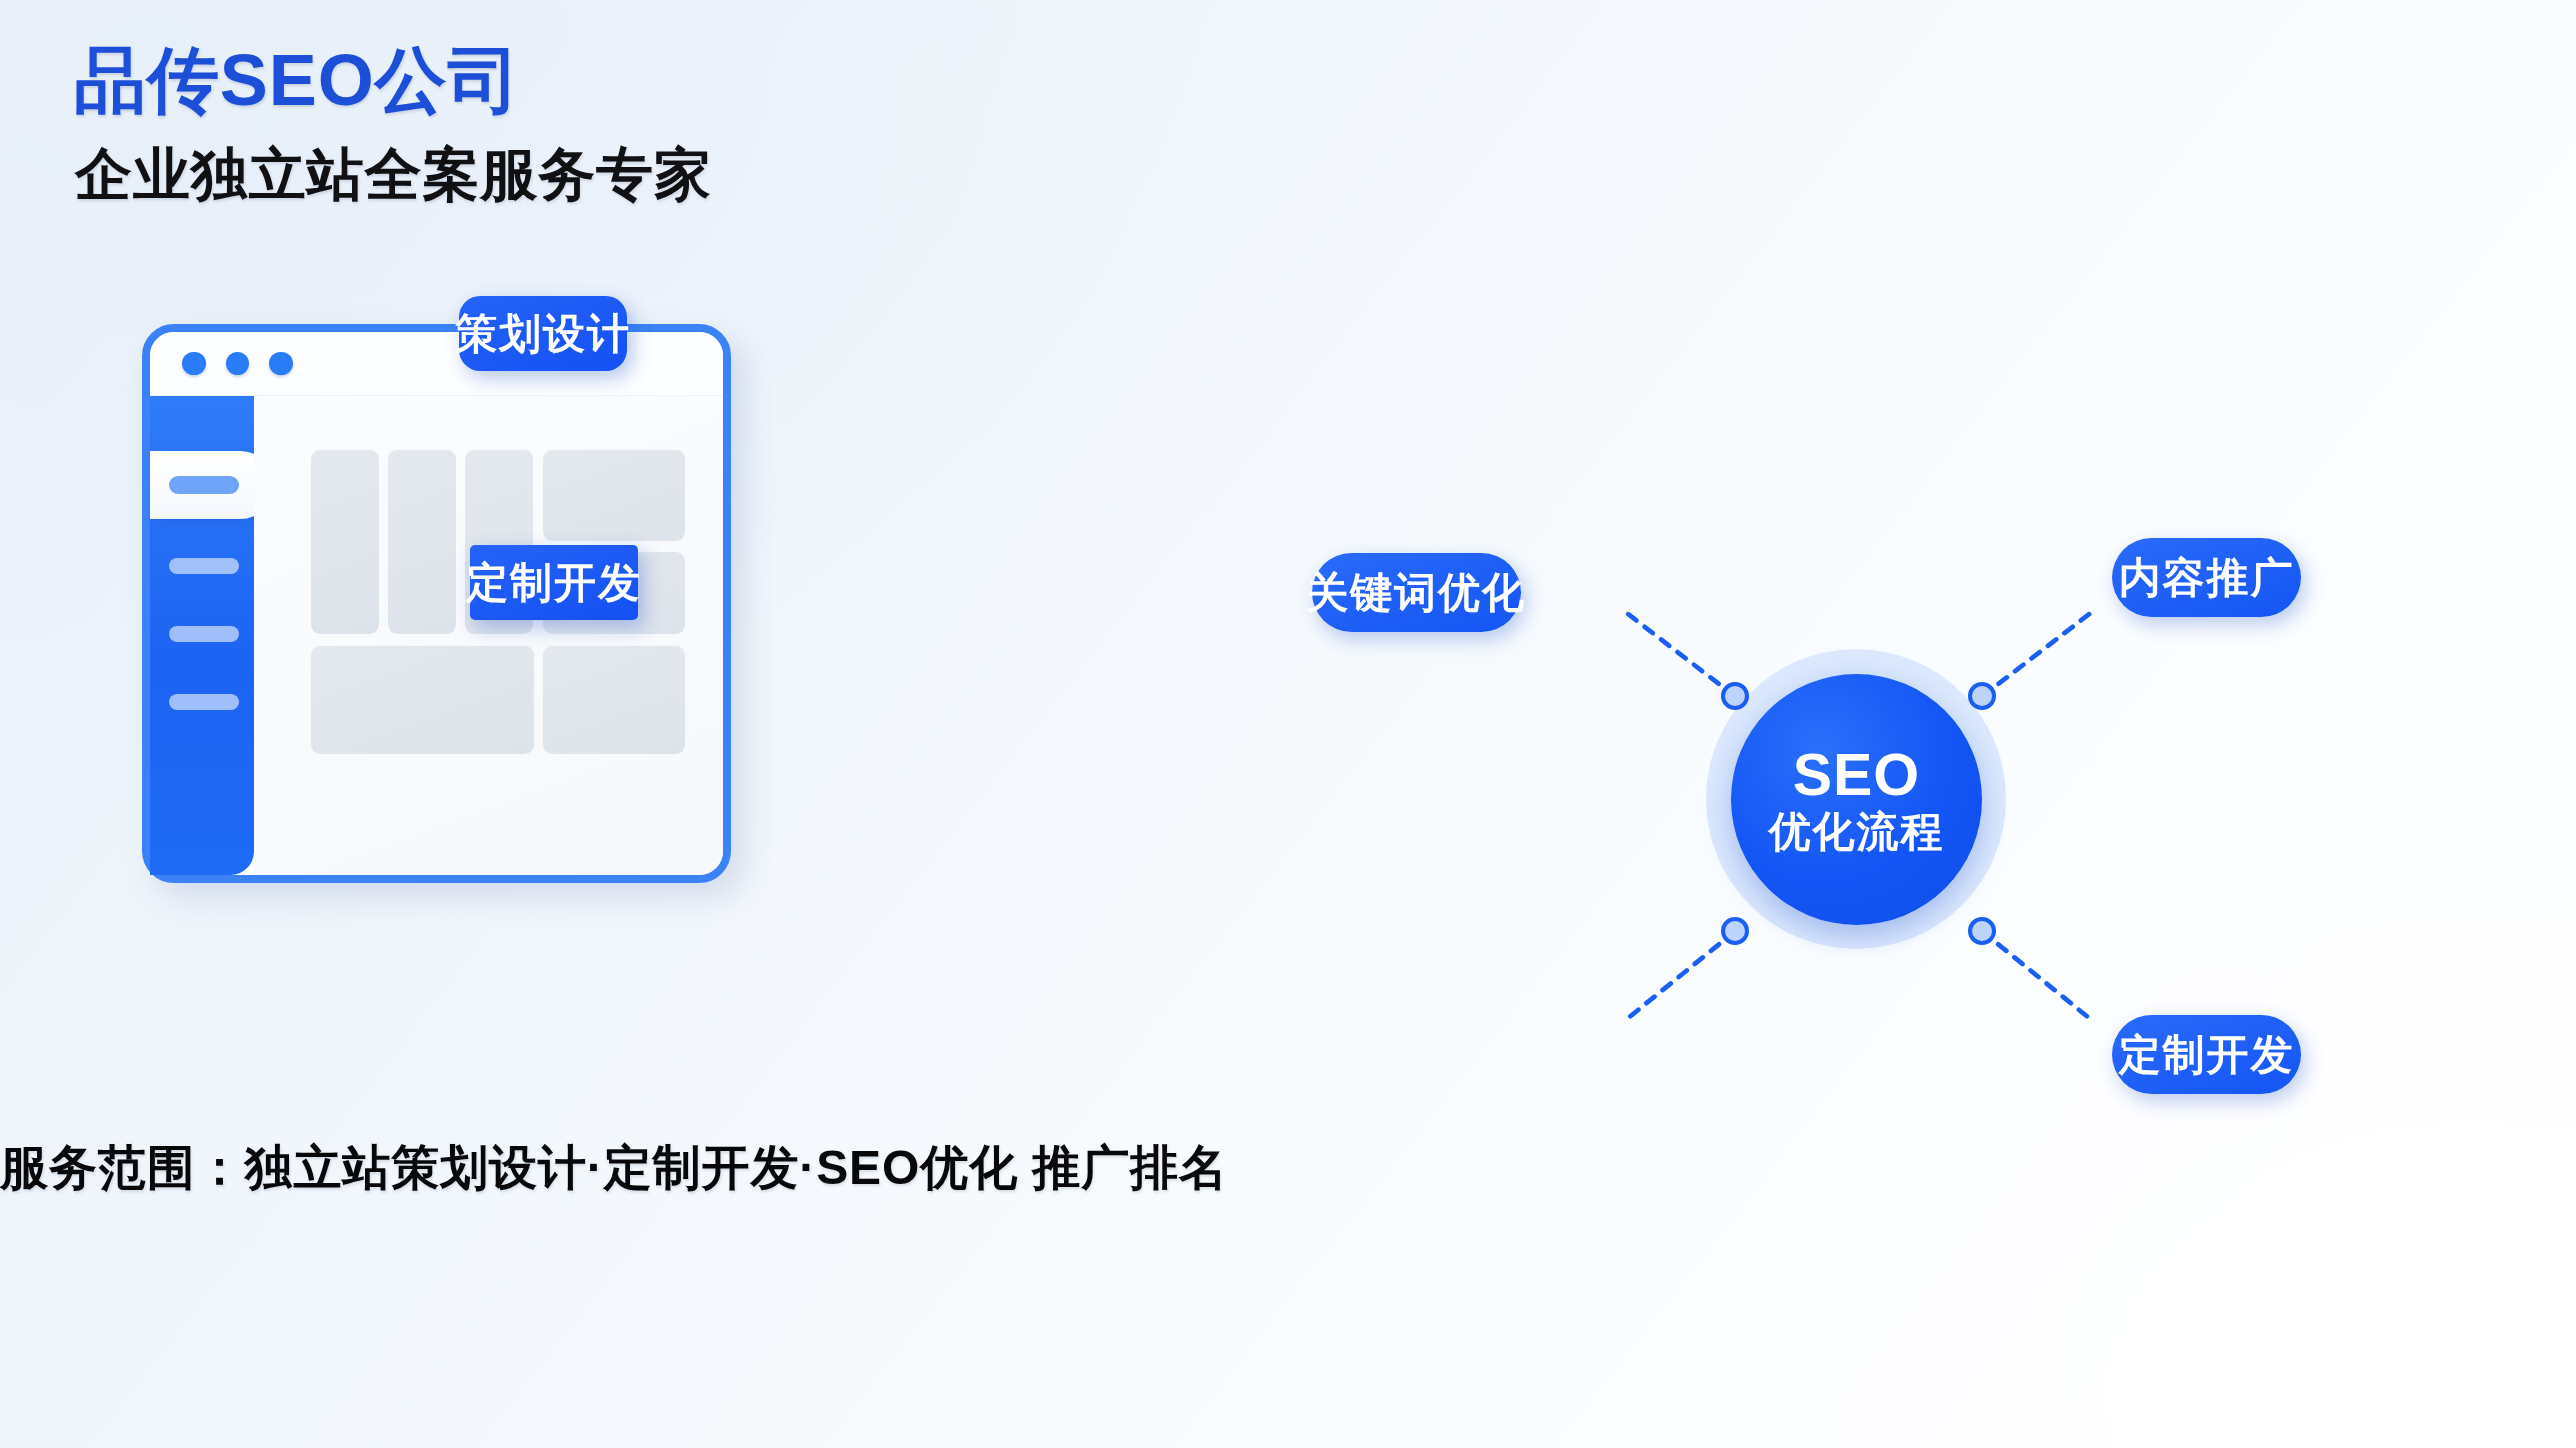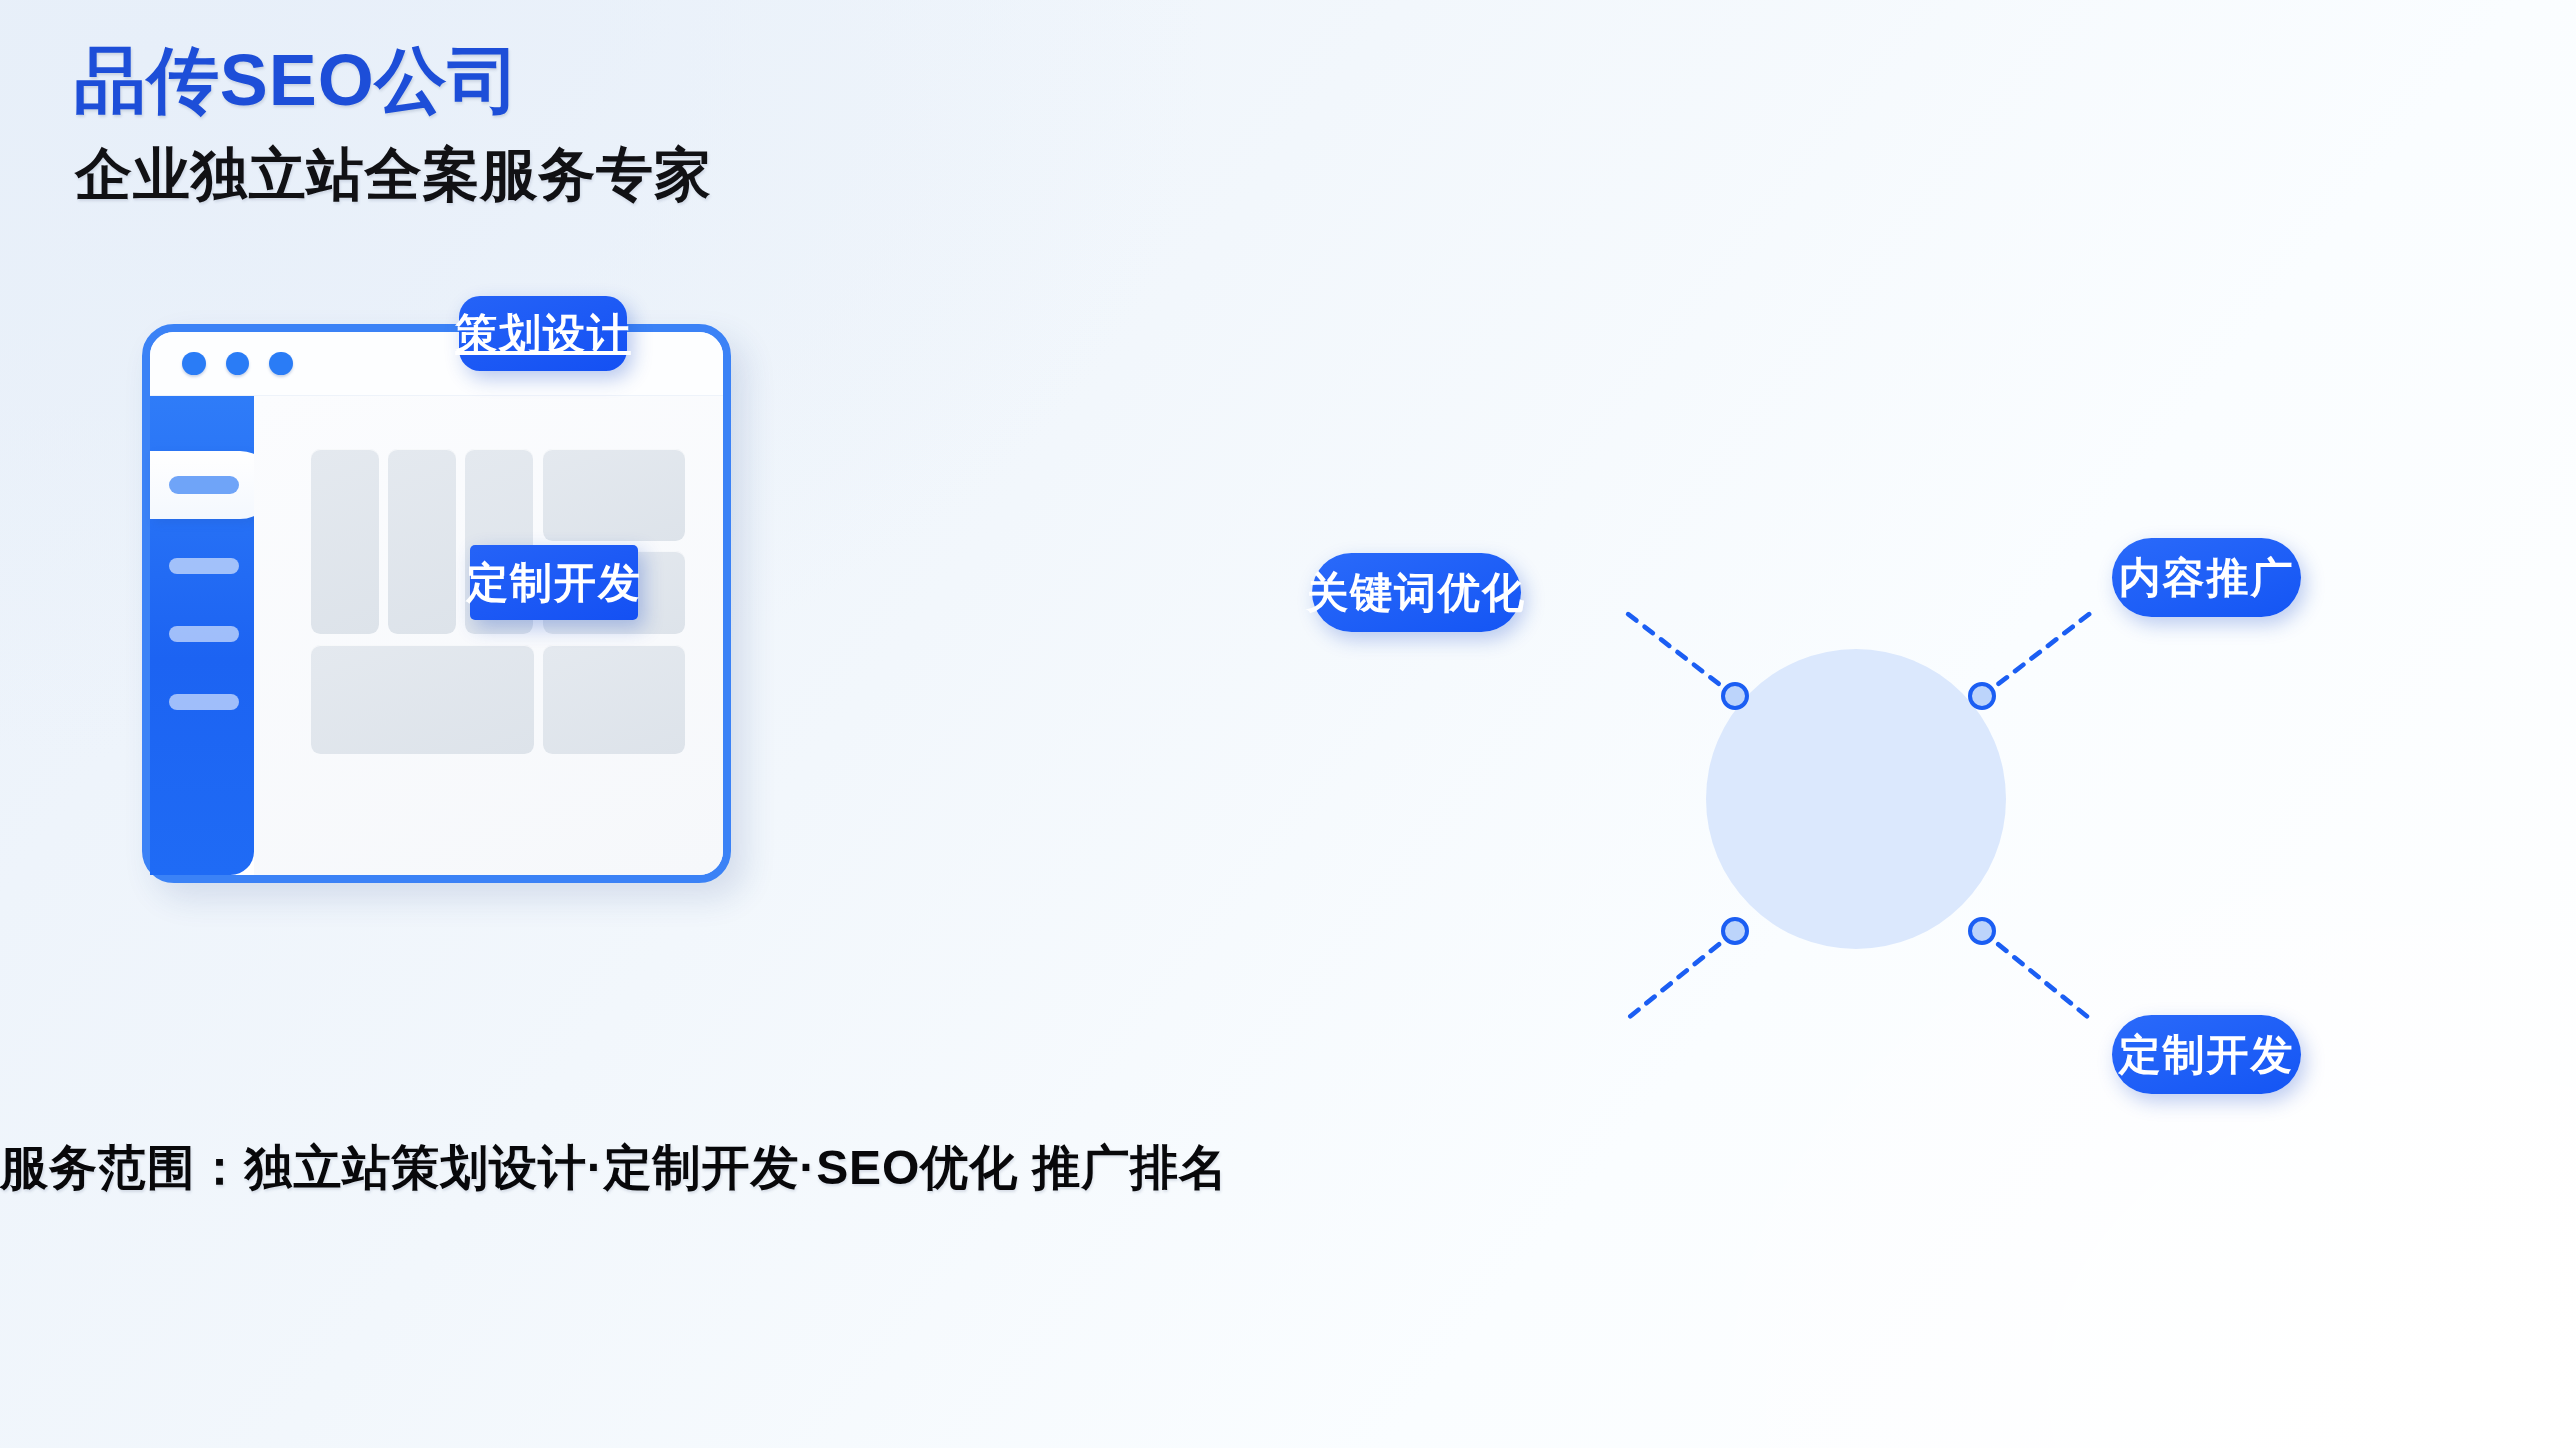--- a/index.html
+++ b/index.html
@@ -93,21 +93,21 @@
   
   .mock-badge {
     position:absolute;
     background:linear-gradient(160deg,#2563f7 0%,#1450f3 100%);
     color:#fff; font-size:42px; font-weight:bold; letter-spacing:1.9px;
     display:flex; align-items:center; justify-content:center;
     box-shadow:5.7px 7.5px 19px rgba(26,76,200,.30);
     white-space:nowrap;
   }
   #badge-planning {
-    left:206px; top:-281px; width:168px; height:75px; border-radius:21px;text-decoration:underline;
+    left:206px; top:-281px; width:168px; height:75px; border-radius:21px;
   }
   #badge-development {
     left:217px; top:-32px; width:168px; height:75px; border-radius:5px;
   }
 
   
   #seo-diagram {
     position:absolute; left:1321px; top:517px; width:1179px; height:604px;
   }
   #seo-halo {
@@ -199,20 +199,24 @@
 
   <svg class="seo-connector" width="1179" height="604" viewBox="0 0 1250 640" style="left:0; top:0;">
     <line x1="439" y1="190" x2="322" y2="100" stroke="#1b5ef3" stroke-width="5" stroke-dasharray="11 11" stroke-linecap="round"></line>
     <line x1="701" y1="190" x2="818" y2="100" stroke="#1b5ef3" stroke-width="5" stroke-dasharray="11 11" stroke-linecap="round"></line>
     <line x1="439" y1="439" x2="322" y2="534" stroke="#1b5ef3" stroke-width="5" stroke-dasharray="11 11" stroke-linecap="round"></line>
     <line x1="701" y1="439" x2="818" y2="534" stroke="#1b5ef3" stroke-width="5" stroke-dasharray="11 11" stroke-linecap="round"></line>
   </svg>
 
   <div id="seo-halo"></div>
 
+  <div id="seo-core">
+    <div id="seo-core-title">SEO</div>
+    <div id="seo-core-subtitle">优化流程</div>
+  </div>
 
   <div class="seo-node" id="seo-node-tl"></div>
   <div class="seo-node" id="seo-node-tr"></div>
   <div class="seo-node" id="seo-node-bl"></div>
   <div class="seo-node" id="seo-node-br"></div>
 
   <div class="seo-pill" id="pill-keyword">关键词优化</div>
   <div class="seo-pill" id="pill-content">内容推广</div>
   <div class="seo-pill" id="pill-ranking">定制开发</div>
 </div>

